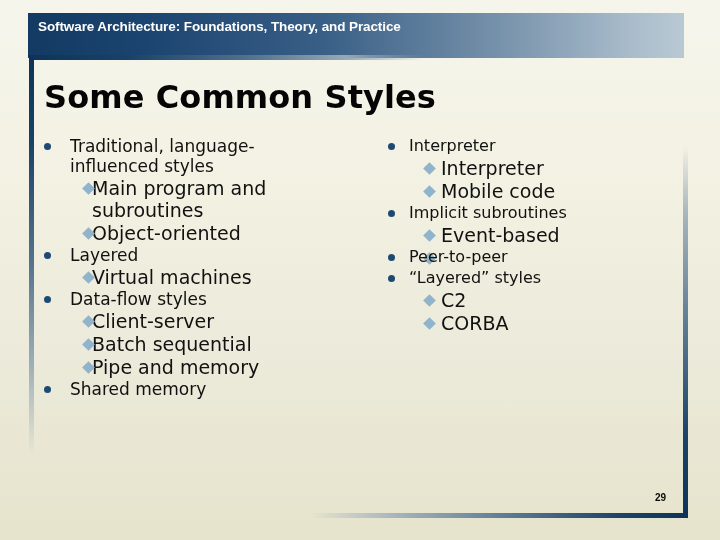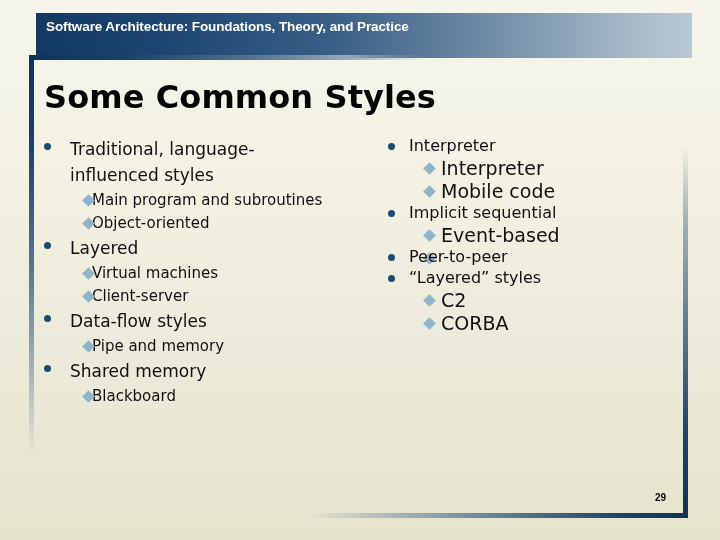--- a/index.html
+++ b/index.html
@@ -18,21 +18,21 @@
     position: relative;
     width: 720px;
     height: 540px;
     background: linear-gradient(to bottom, #f6f5ec 0%, #f2f1e2 35%, #eceada 65%, #e6e4cc 100%);
     overflow: hidden;
   }
 
   
   #header-bar {
     position: absolute;
-    left: 36px;
+    left: 28px;
     top: 13px;
     width: 656px;
     height: 45px;
     background: linear-gradient(to right, #123a62 0%, #1b4470 18%, #395f86 45%, #7792ab 72%, #a9bccb 92%, #b9c9d4 100%);
   }
   #header-title {
     position: absolute;
     left: 10px;
     top: 6px;
     color: #ffffff;
@@ -98,37 +98,37 @@
   .bullet-row {
     position: relative;
     display: block;
   }
 
   
   .lvl1 {
     padding-left: 32px;
     font-size: 17px;
     color: #111111;
-    line-height: 26px;
+    line-height: 20px;
     margin-bottom: 1px;
   }
   .lvl1 .marker {
     position: absolute;
     left: 6px;
     top: 7px;
     width: 7px;
     height: 7px;
     border-radius: 50%;
     background: #1c4a72;
   }
 
   
   .lvl2 {
     padding-left: 54px;
-    font-size: 15px;
+    font-size: 19px;
     color: #111111;
     line-height: 22px;
     margin-bottom: 1px;
   }
   .lvl2 .marker {
     position: absolute;
     left: 46px;
     top: 7px;
     width: 9px;
     height: 9px;
@@ -173,31 +173,31 @@
   <div class="frame-edge" id="frame-bottom"></div>
 
   <div id="slide-title">Some Common Styles</div>
 
   <div class="column" id="col-left">
       <div class="bullet-row lvl1 wrap"><span class="marker"></span><span class="txt">Traditional, language-influenced styles</span></div>
       <div class="bullet-row lvl2"><span class="marker"></span><span class="txt">Main program and subroutines</span></div>
       <div class="bullet-row lvl2"><span class="marker"></span><span class="txt">Object-oriented</span></div>
       <div class="bullet-row lvl1"><span class="marker"></span><span class="txt">Layered</span></div>
       <div class="bullet-row lvl2"><span class="marker"></span><span class="txt">Virtual machines</span></div>
+      <div class="bullet-row lvl1"><span class="marker"></span><span class="txt">Data-flow styles</span></div>
       <div class="bullet-row lvl2"><span class="marker"></span><span class="txt">Client-server</span></div>
-      <div class="bullet-row lvl1"><span class="marker"></span><span class="txt">Data-flow styles</span></div>
+      <div class="bullet-row lvl2"><span class="marker"></span><span class="txt">Batch sequential</span></div>
       <div class="bullet-row lvl2"><span class="marker"></span><span class="txt">Pipe and memory</span></div>
       <div class="bullet-row lvl1"><span class="marker"></span><span class="txt">Shared memory</span></div>
-      <div class="bullet-row lvl2"><span class="marker"></span><span class="txt">Blackboard</span></div>
     </div>
   <div class="column" id="col-right">
       <div class="bullet-row lvl1"><span class="marker"></span><span class="txt">Interpreter</span></div>
       <div class="bullet-row lvl2"><span class="marker"></span><span class="txt">Interpreter</span></div>
       <div class="bullet-row lvl2"><span class="marker"></span><span class="txt">Mobile code</span></div>
-      <div class="bullet-row lvl1"><span class="marker"></span><span class="txt">Implicit sequential</span></div>
+      <div class="bullet-row lvl1"><span class="marker"></span><span class="txt">Implicit subroutines</span></div>
       <div class="bullet-row lvl2"><span class="marker"></span><span class="txt">Event-based</span></div>
       <div class="bullet-row lvl2"><span class="marker"></span></div>
       <div class="bullet-row lvl1"><span class="marker"></span><span class="txt">Peer-to-peer</span></div>
       <div class="bullet-row lvl1"><span class="marker"></span><span class="txt">“Layered” styles</span></div>
       <div class="bullet-row lvl2"><span class="marker"></span><span class="txt">C2</span></div>
       <div class="bullet-row lvl2"><span class="marker"></span><span class="txt">CORBA</span></div>
     </div>
 
   <div id="page-number">29</div>
 

